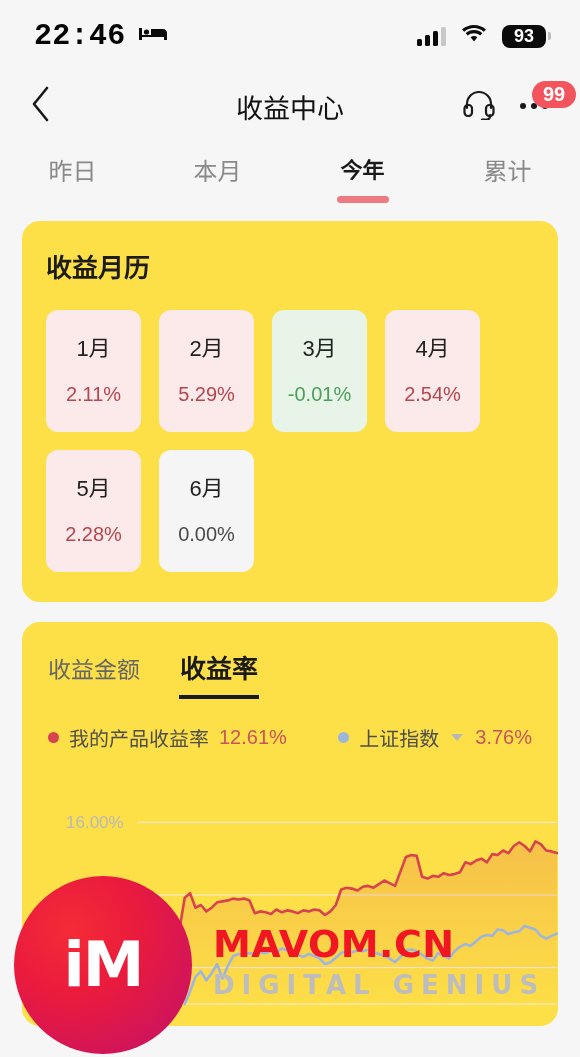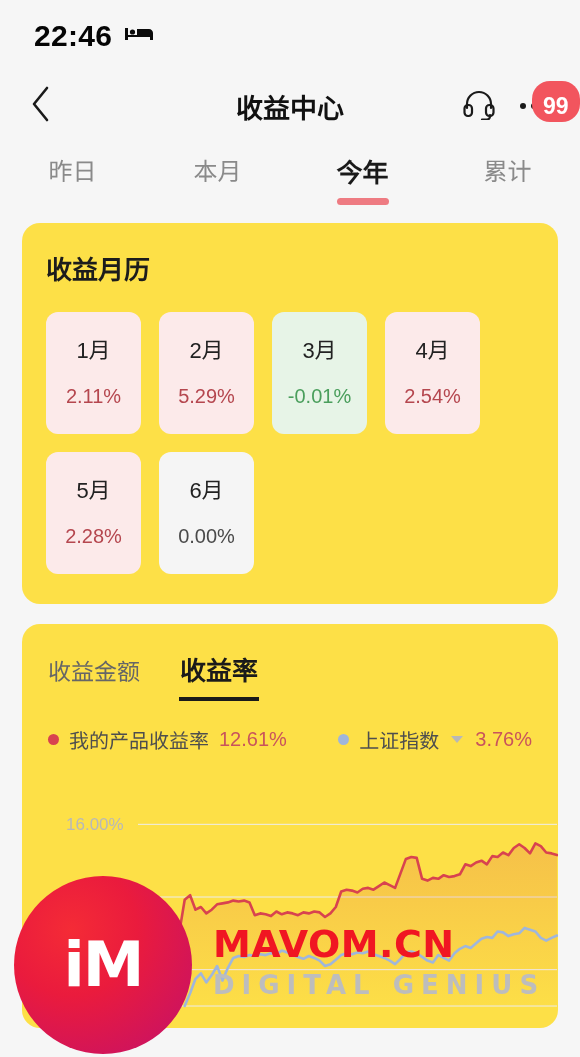--- a/index.html
+++ b/index.html
@@ -10,21 +10,21 @@
     overflow:hidden;
     -webkit-font-smoothing:antialiased;
   }
   #phone { position:relative; width:580px; height:1057px; background:#f6f6f6; }
 
   
   .statusbar {
     height:72px; display:flex; align-items:center;
     padding:0 34px; background:#f6f6f6;
   }
-  .sb-left { display:flex; align-items:center; gap:12px; }
+  .sb-left { display:flex; align-items:center; gap:12px;font-family:Liberation Mono, monospace; }
   .sb-time { font-size:30px; font-weight:700; color:#050505; letter-spacing:.3px; }
   .bed-icon { display:block; }
   .sb-spacer { flex:1; }
   .sb-right { display:flex; align-items:center; gap:15px; }
   .signal { display:flex; align-items:flex-end; gap:3px; height:20px; }
   .signal i { width:5px; background:#0b0b0b; border-radius:1.5px; display:block; }
   .signal i:nth-child(1){ height:7px; }
   .signal i:nth-child(2){ height:11px; }
   .signal i:nth-child(3){ height:15px; }
   .signal i:nth-child(4){ height:19px; background:#c8c8c8; }
@@ -40,40 +40,40 @@
   }
 
   
   .navbar {
     height:68px; display:flex; align-items:center;
     padding:0 30px; background:#f6f6f6; position:relative;
   }
   .nav-back { width:40px; display:flex; align-items:center; }
   .nav-title {
     position:absolute; left:0; right:0; text-align:center;
-    font-size:27px; font-weight:700; color:#111; pointer-events:none;
+    font-size:27px; font-weight:400; color:#111; pointer-events:none;
   }
   .nav-right { margin-left:auto; display:flex; align-items:center; gap:22px; position:relative; z-index:2; }
   .dots { display:flex; align-items:center; gap:5px; position:relative; padding:10px 2px; }
   .dots i { width:6px; height:6px; border-radius:50%; background:#1a1a1a; display:block; }
   .badge {
     position:absolute; top:-12px; left:14px;
-    background:#f2555e; color:#fff; font-size:23px; font-weight:600;
-    border-radius:18px; padding:14px 11px 4px; line-height:1;
+    background:#f2555e; color:#fff; font-size:20px; font-weight:600;
+    border-radius:18px; padding:3px 11px 4px; line-height:1;
   }
 
   
   .toptabs {
     display:flex; background:#f6f6f6; padding:12px 0 18px;
   }
   .toptab {
     flex:1; text-align:center; position:relative;
     font-size:24px; color:#8a8a8a; padding-bottom:16px;
   }
-  .toptab.active { color:#1a1a1a; font-weight:700; font-size:26px; }
+  .toptab.active { color:#1a1a1a; font-weight:700; font-size:22px; }
   .toptab.active:after {
     content:""; position:absolute; bottom:0; left:50%;
     transform:translateX(-50%); width:52px; height:7px;
     border-radius:4px; background:#ee7b82;
   }
 
   
   .card {
     background:#fde047; border-radius:18px; margin:0 22px 20px;
     padding:26px 24px 30px;
@@ -155,20 +155,36 @@
     <div class="sb-left">
       <span class="sb-time">22:46</span>
       <span class="bed-icon">
         <svg width="30" height="20" viewBox="0 0 30 20">
           <path d="M1 4v12h3v-3h22v3h3V9c0-2.2-1.8-4-4-4H13v6H4V4H1z" fill="#0b0b0b"></path>
           <circle cx="8.5" cy="8" r="2.6" fill="#0b0b0b"></circle>
         </svg>
       </span>
     </div>
     <div class="sb-spacer"></div>
+    <div class="sb-right">
+      <span class="signal">
+        <i></i>
+          <i></i>
+          <i></i>
+          <i></i>
+      </span>
+      <span>
+        <svg width="26" height="20" viewBox="0 0 26 20">
+          <path d="M13 17.5l3.4-4.2c-1.9-1.6-4.9-1.6-6.8 0L13 17.5z" fill="#0b0b0b"></path>
+          <path d="M4.6 9.2l2.2 2.3c3.4-3.1 8.9-3.1 12.4 0l2.2-2.3C16.9 5 9.1 5 4.6 9.2z" fill="#0b0b0b"></path>
+          <path d="M1 5.4l2.2 2.3c5.4-4.9 14.2-4.9 19.6 0L25 5.4C18.4-.6 7.6-.6 1 5.4z" fill="#0b0b0b"></path>
+        </svg>
+      </span>
+      <span class="battery">93</span>
+    </div>
   </div>
 
   <div class="navbar">
     <div class="nav-back">
       <span>
         <svg width="22" height="36" viewBox="0 0 22 36">
           <path d="M17 2L4 18l13 16" fill="none" stroke="#1a1a1a" stroke-width="2.6" stroke-linecap="round" stroke-linejoin="round"></path>
         </svg>
       </span>
     </div>

